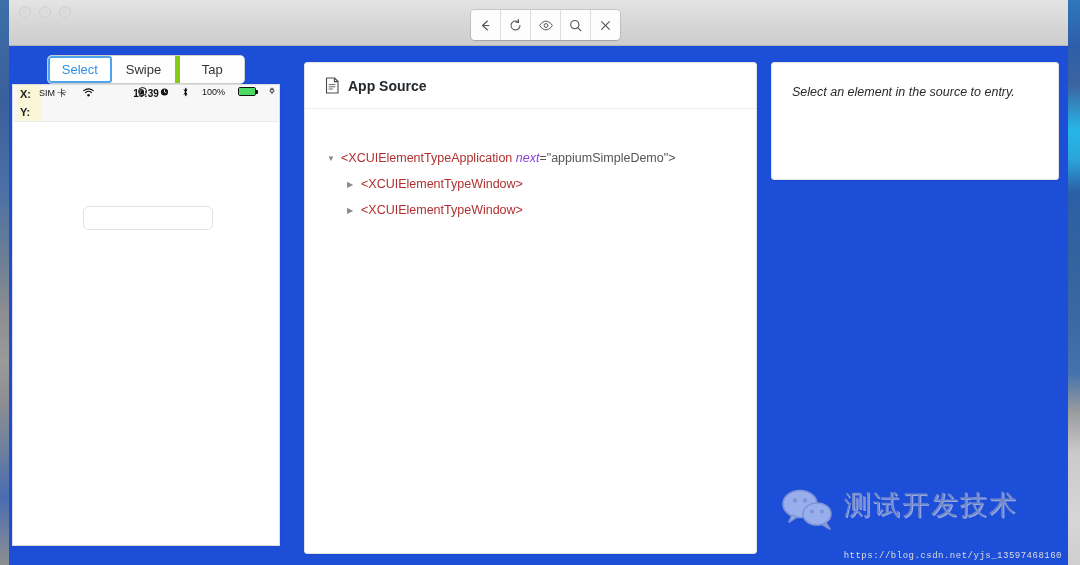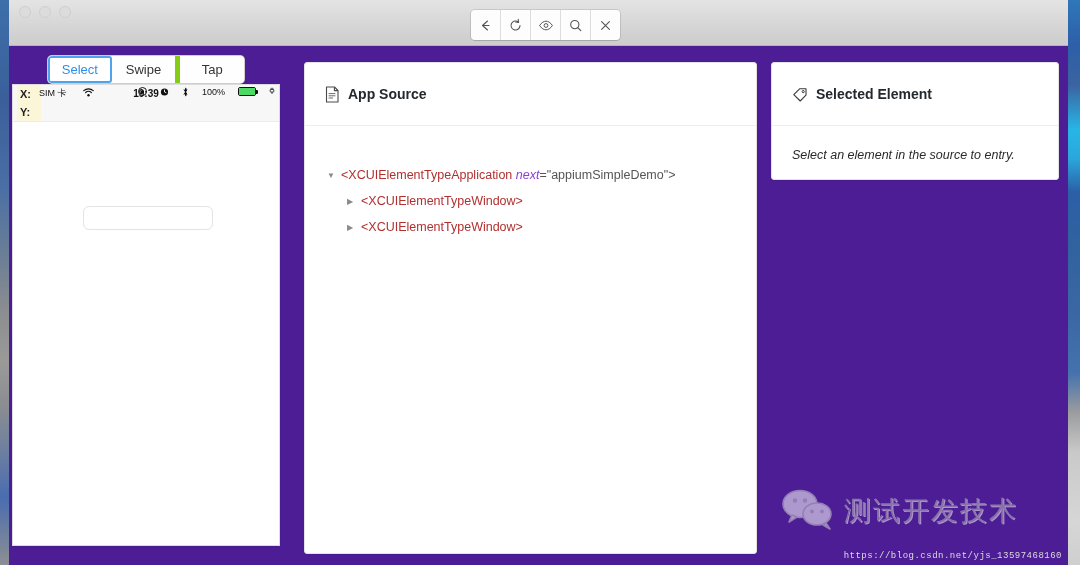--- a/index.html
+++ b/index.html
@@ -82,21 +82,21 @@
     display: flex; align-items: center; justify-content: center;
     cursor: pointer;
   }
   .tb-btn:last-child { border-right: none; }
   .tb-btn svg { display: block; }
 
   
   .content {
     position: absolute; left: 0; top: 46px;
     width: 1059px; height: 519px;
-    background: #4c1d95;
+    background: #1d4ed8;
   }
 
   
   .device-col {
     position: absolute; left: 4px; top: 10px;
     width: 266px;
   }
   .segmented {
     display: flex;
     margin: 0 auto 2px auto;
@@ -209,21 +209,21 @@
   
   .card {
     position: absolute;
     background: #ffffff;
     border: 1px solid #e2e2e2;
     border-radius: 3px;
     box-shadow: 0 1px 2px rgba(0,0,0,0.05);
     box-sizing: border-box;
   }
   .card-head {
-    height: 63px;
+    height: 46px;
     border-bottom: 1px solid #ededed;
     display: flex; align-items: center;
     padding: 0 0 0 20px;
     font-size: 14px; font-weight: bold;
     color: #24292e;
     box-sizing: border-box;
   }
   .card-head .hicon { margin-right: 8px; display: flex; align-items: center; }
 
   #source-card { left: 295px; top: 16px; width: 453px; height: 492px; }
@@ -256,21 +256,21 @@
     padding: 22px 20px;
     font-size: 12.5px;
     font-style: italic;
     color: #2a2a2a;
   }
 
   
   .watermark {
     position: absolute;
     right: 50px; bottom: 30px;
-    display: flex; align-items: center;
+    display: flex; 
     opacity: 0.55;
     pointer-events: none;
   }
   .wm-text {
     font-family: "DejaVu Sans", sans-serif;
     font-size: 27px;
     color: #b9b9b9;
     letter-spacing: 2px;
     margin-left: 8px;
     text-shadow: 1px 1px 0 #fafafa;
@@ -460,29 +460,20 @@
             <span class="tri closed"></span>
             <span class="tag">
               <span>&lt;</span><span>XCUIElementTypeWindow</span><span>&gt;</span>
             </span>
           </div>
 
         </div>
       </div>
 
       <div class="card" id="selected-card">
-        <div class="card-head">
-          <span class="hicon">
-            <svg width="16" height="16" viewBox="0 0 16 16">
-              <path d="M1.8 8.6 L7.6 2.8 L14 2.8 L14 9.2 L8.2 15 Z" fill="none" stroke="#3a3a3a" stroke-width="1.1" stroke-linejoin="round"></path>
-              <circle cx="11.2" cy="5.6" r="1.1" fill="none" stroke="#3a3a3a" stroke-width="1"></circle>
-            </svg>
-          </span>
-          <span>Selected Element</span>
-        </div>
         <div class="selected-body">Select an element in the source to entry.</div>
       </div>
 
       <div class="watermark">
         <span>
           <svg width="56" height="44" viewBox="0 0 56 44">
             <ellipse cx="20" cy="17" rx="17" ry="13.5" fill="#ffffff" stroke="#cfcfcf" stroke-width="1.6"></ellipse>
             <path d="M12 28 L9 35 L17 30 Z" fill="#ffffff" stroke="#cfcfcf" stroke-width="1.6" stroke-linejoin="round"></path>
             <circle cx="15" cy="13.5" r="2.2" fill="#cfcfcf"></circle>
             <circle cx="25" cy="13.5" r="2.2" fill="#cfcfcf"></circle>

